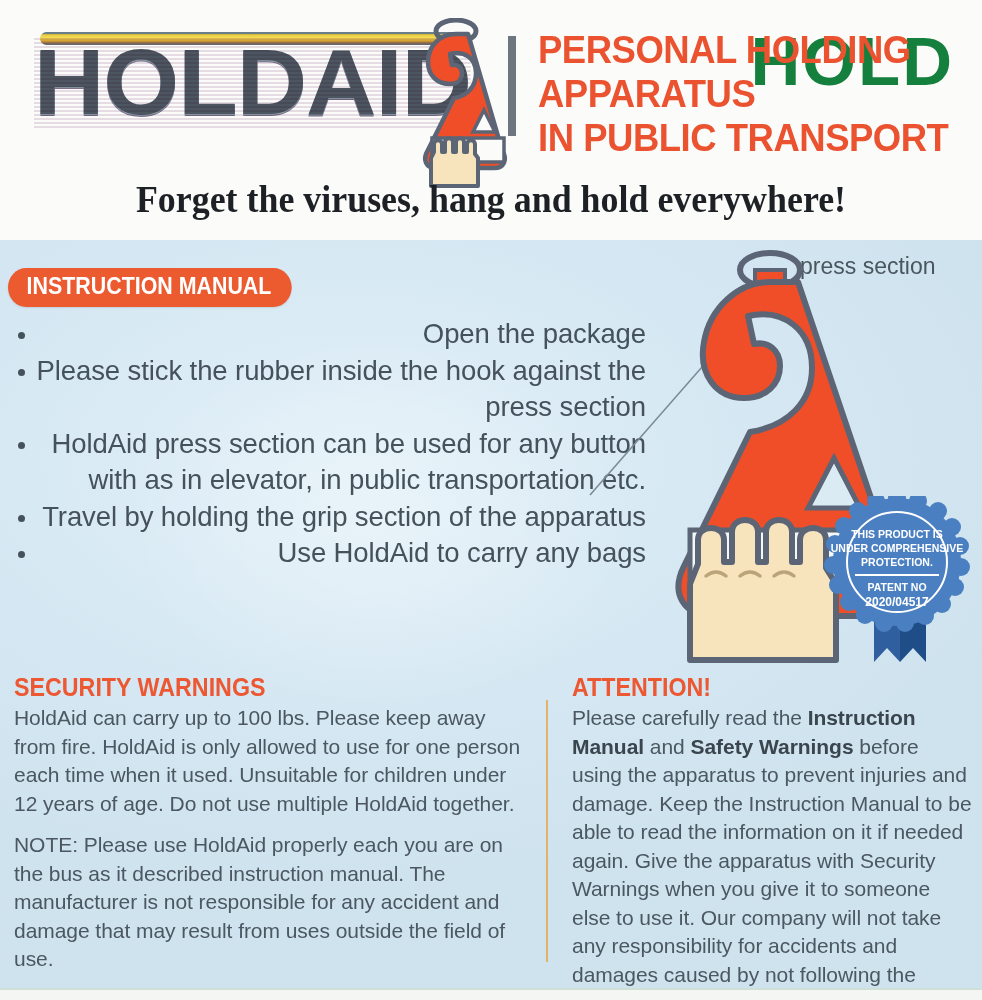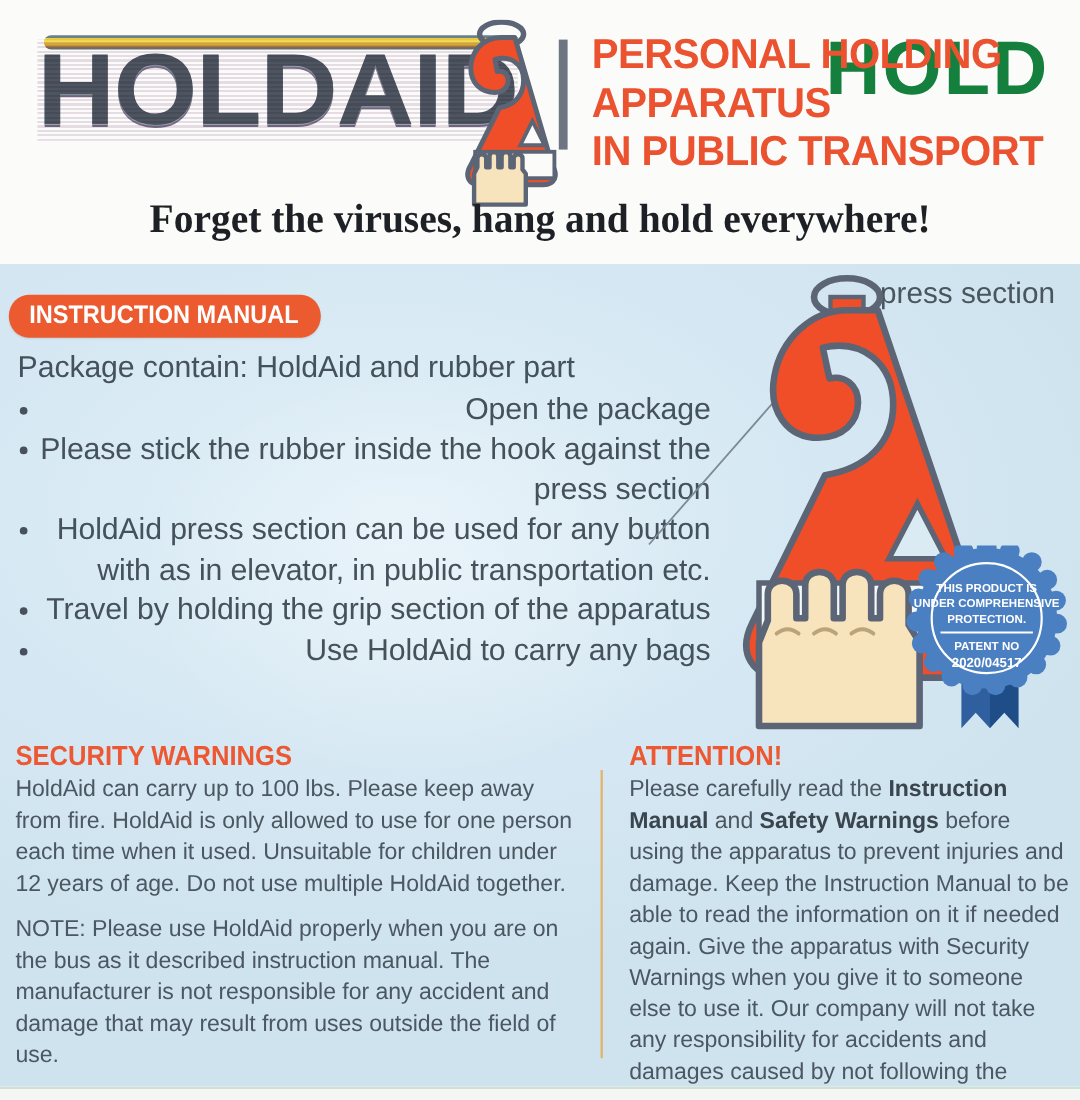--- a/index.html
+++ b/index.html
@@ -199,21 +199,21 @@
 
   
   .hook-art {
     position: absolute;
     left: 598px; top: 246px;
     width: 384px; height: 420px;
   }
   .press-label {
     position: absolute;
     left: 800px; top: 253px;
-    font-size: 27px;
+    font-size: 23px;
     line-height: 26px;
     color: #4a565f;
   }
   .leader-line {
     position: absolute;
     left: 560px; top: 270px;
     width: 240px; height: 240px;
     pointer-events: none;
   }
 
@@ -316,21 +316,20 @@
     <div class="header-slogan">Forget the viruses, hang and hold everywhere!</div>
   </div>
 
   <div class="body-panel">
     <div class="body-watermark"></div>
   </div>
 
   <div class="pill">INSTRUCTION MANUAL</div>
 
   <div class="instr">
-    <div class="lead">Package contain: HoldAid and rubber part</div>
     <ul>
       <li>Open the package</li>
       <li>Please stick the rubber inside the hook against the press section</li>
       <li>HoldAid press section can be used for any button with as in elevator, in public transportation etc.</li>
       <li>Travel by holding the grip section of the apparatus</li>
       <li>Use HoldAid to carry any bags</li>
     </ul>
   </div>
 
   <svg class="leader-line">
@@ -418,21 +417,21 @@
         <text x="75" y="110" font-size="12">2020/04517</text>
       </g>
     </svg>
   </div>
 
   <div class="col-divider"></div>
 
   <div class="sec-head" id="sec-warn-head">SECURITY WARNINGS</div>
   <div class="body-col" id="sec-warn-body">
     <p>HoldAid can carry up to 100 lbs. Please keep away from fire. HoldAid is only allowed to use for one person each time when it used. Unsuitable for children under 12 years of age. Do not use multiple HoldAid together.</p>
-    <p>NOTE: Please use  HoldAid properly when you are on the bus as it described instruction manual. The manufacturer is not responsible for any accident and damage that may result from uses outside the field of use.</p>
+    <p>NOTE: Please use  HoldAid properly each you are on the bus as it described instruction manual. The manufacturer is not responsible for any accident and damage that may result from uses outside the field of use.</p>
     <p>This product else not protect you from any diseases.</p>
   </div>
 
   <div class="sec-head" id="attention-head">ATTENTION!</div>
   <div class="body-col" id="attention-body">
     <p>
       <span>Please carefully read the </span><b>Instruction Manual</b><span> and </span><b>Safety Warnings</b><span> before using the apparatus to prevent injuries and damage. Keep the Instruction Manual to be able to read the information on it if needed again. Give the apparatus with Security Warnings when you give it to someone else to use it. Our company will not take any responsibility for accidents and damages caused by not following the instructions for use.</span>
     </p>
   </div>
 

